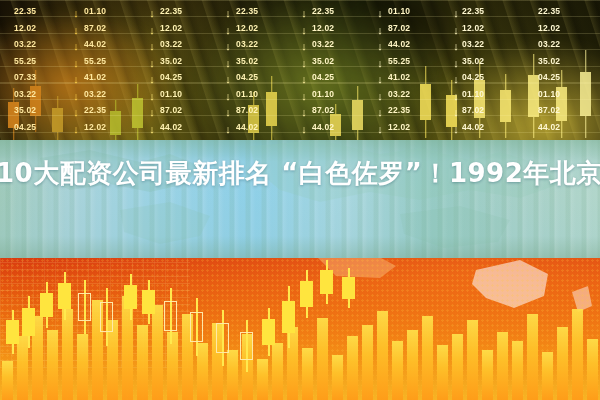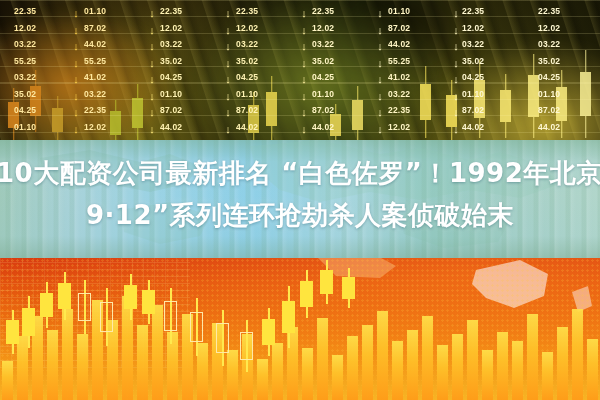--- a/index.html
+++ b/index.html
@@ -188,20 +188,21 @@
           <div class="body" style="top: 22px; height: 44px; background: rgb(255, 245, 154);"></div>
         </div>
       </div>
     <div class="gridlines"></div>
     <div id="ticker-cols">
         <div class="tick-col" style="left: 14px;">
           <div class="tick" style="color: rgb(255, 233, 160);">22.35</div>
           <div class="tick" style="color: rgb(255, 233, 160);">12.02</div>
           <div class="tick" style="color: rgb(255, 233, 160);">03.22</div>
           <div class="tick" style="color: rgb(255, 233, 160);">55.25</div>
+          <div class="tick" style="color: rgb(255, 233, 160);">07.33</div>
           <div class="tick" style="color: rgb(255, 233, 160);">03.22</div>
           <div class="tick" style="color: rgb(255, 233, 160);">35.02</div>
           <div class="tick" style="color: rgb(255, 233, 160);">04.25</div>
           <div class="tick" style="color: rgb(255, 233, 160);">01.10</div>
         </div>
         <div class="tick-col" style="left: 84px;">
           <div class="tick" style="color: rgb(255, 233, 160);">01.10</div>
           <div class="tick" style="color: rgb(255, 233, 160);">87.02</div>
           <div class="tick" style="color: rgb(255, 233, 160);">44.02</div>
           <div class="tick" style="color: rgb(255, 233, 160);">55.25</div>
@@ -475,16 +476,15 @@
         </div>
         <div class="ccs" style="left: 342px; top: 10px; width: 13px; height: 40px;">
           <div class="w" style="top: 0px; height: 40px;"></div>
           <div class="b b-fill" style="top: 9px; height: 22px;"></div>
         </div>
       </div>
   </div>
 
   <div id="headline">
     <span class="ln" id="l1">10大配资公司最新排名 “白色佐罗”！1992年北京“</span>
-    <span class="ln" id="l2">9·12”系列连环抢劫杀人案侦破始末</span>
   </div>
 
 </div>
 
 </body></html>

